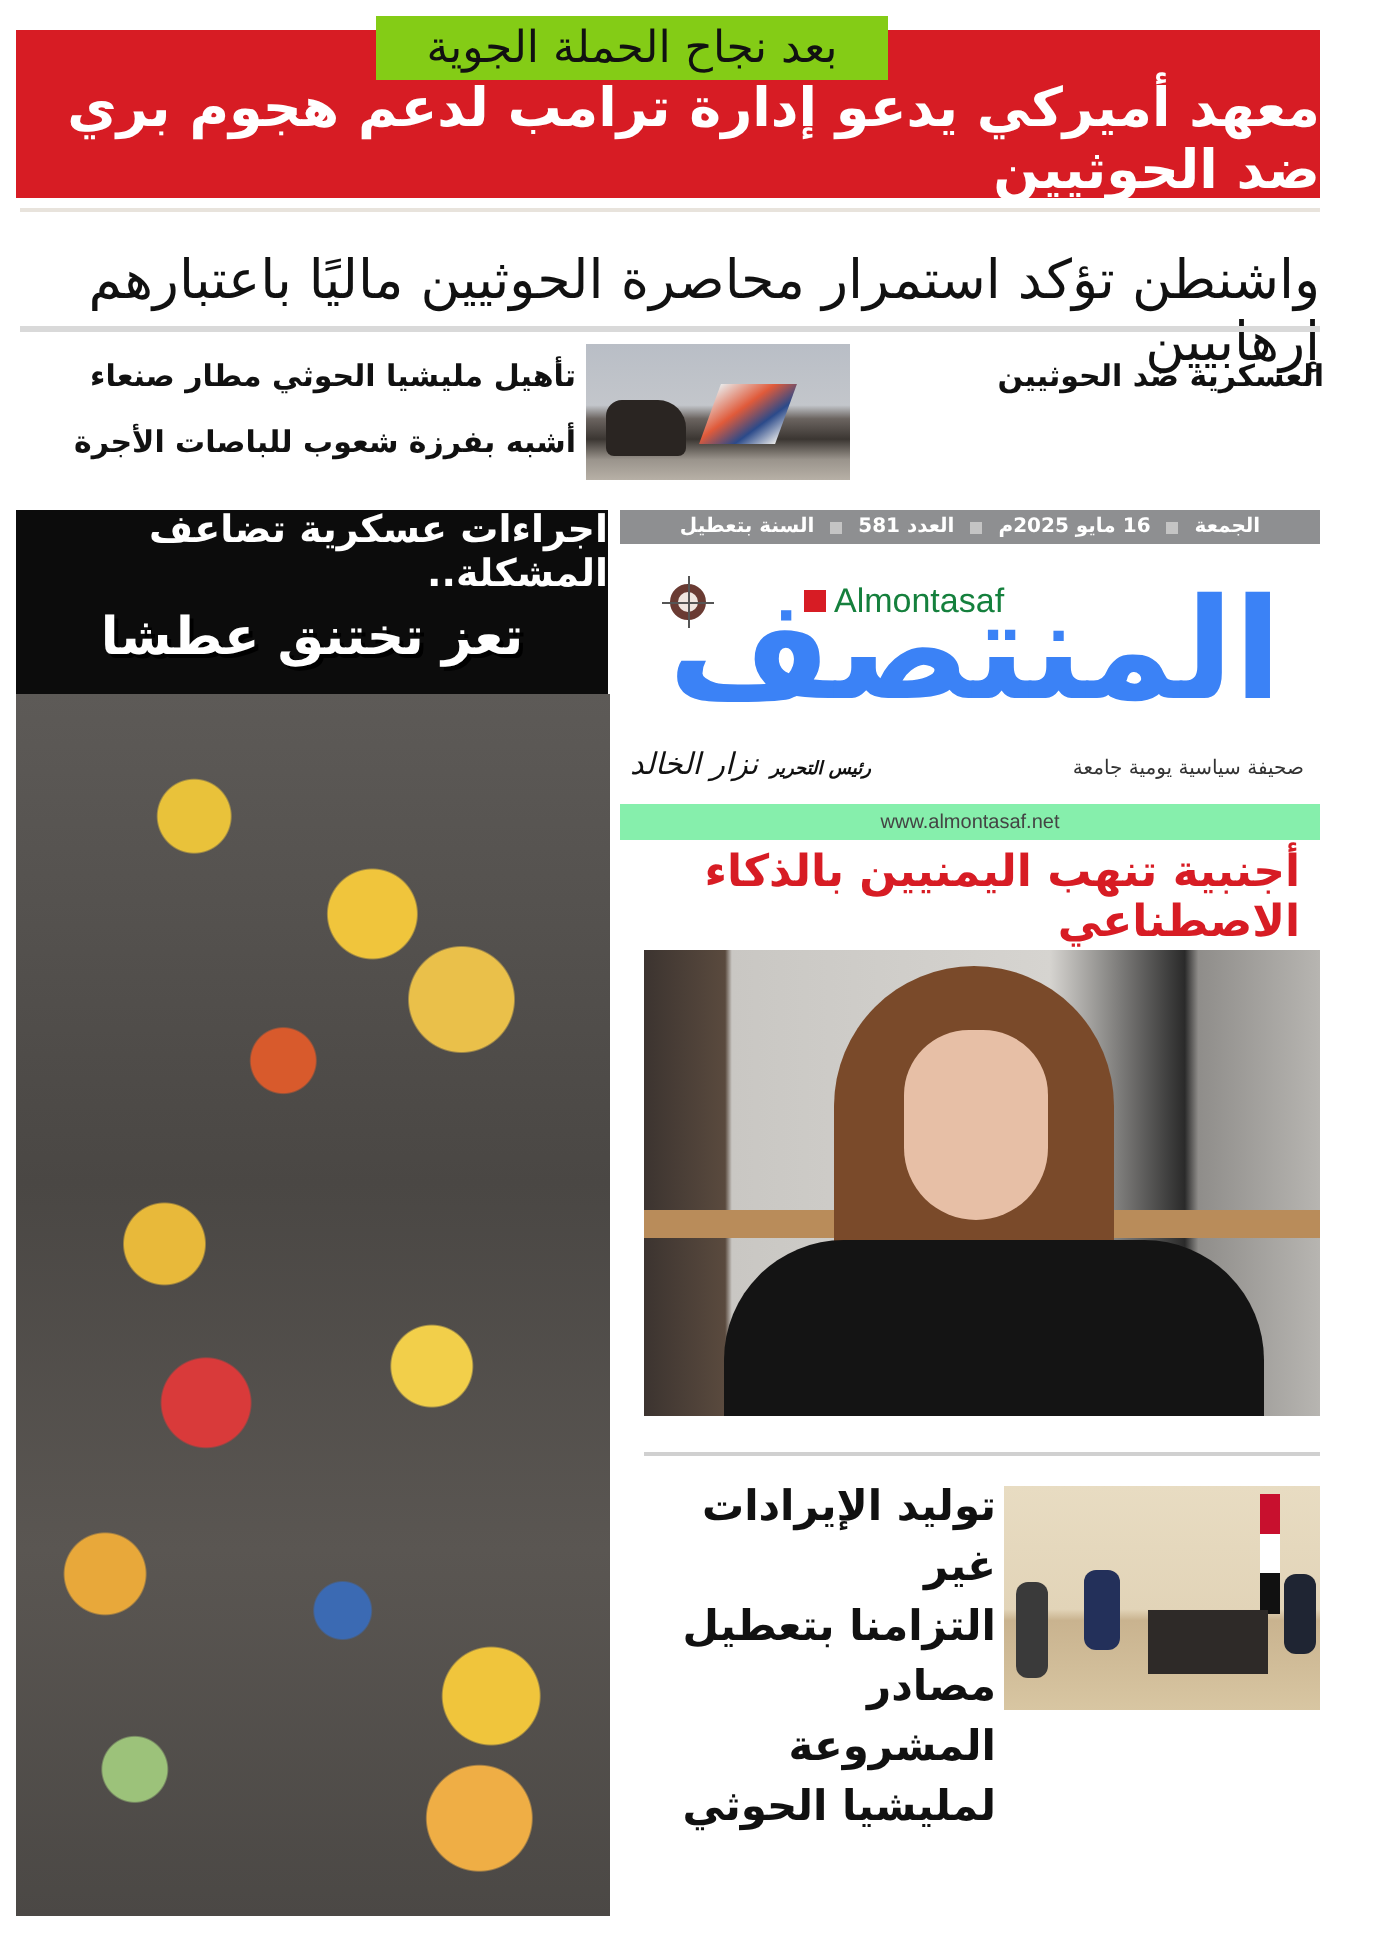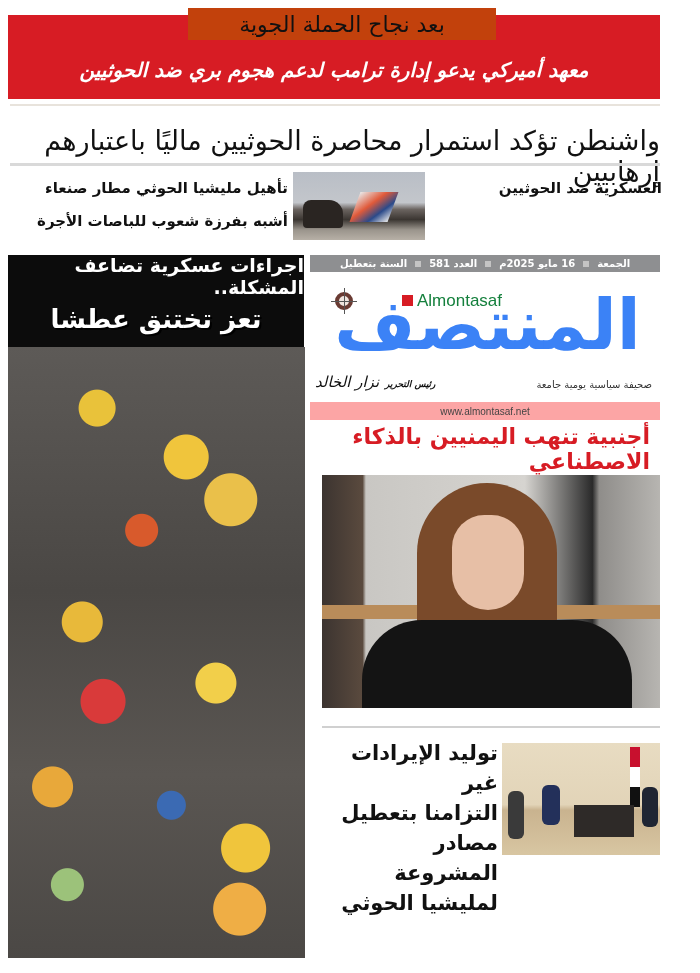--- a/index.html
+++ b/index.html
@@ -1,25 +1,25 @@
 <!DOCTYPE html>
 <html><head>
 <meta charset="utf-8">
 <style>
   * { box-sizing: border-box; margin: 0; padding: 0; }
   html, body { width: 700px; height: 973px; background: #ffffff; overflow: hidden; }
   body { position: relative; font-family: "DejaVu Sans", sans-serif; direction: rtl; }
   .abs { position: absolute; }
 
   
-  #kicker-tab { left: 188px; top: 8px; width: 308px; height: 32px; background: #c2410c; z-index: 2;
+  #kicker-tab { left: 188px; top: 8px; width: 256px; height: 32px; background: #84cc16; z-index: 2;
     display: flex; align-items: center; justify-content: center; font-size: 22px; color: #111; font-weight: normal; }
   #red-box { left: 8px; top: 15px; width: 652px; height: 84px; background: #d71c24; }
   #red-headline { left: 8px; top: 42px; width: 652px; height: 56px; display: flex; align-items: center; justify-content: center;
-    color: #fff; font-size: 20px; font-weight: bold; font-style: italic; }
+    color: #fff; font-size: 27px; font-weight: bold; }
 
   #line1 { left: 10px; top: 104px; width: 650px; height: 2px; background: #e8e3dc; }
   #main-headline { left: 8px; top: 108px; width: 652px; height: 48px; display: flex; align-items: center; justify-content: center;
     font-size: 27px; font-weight: normal; color: #111; margin-top: 24px; }
   #line2 { left: 10px; top: 163px; width: 650px; height: 3px; background: #d9d9d9; }
 
   
   .story2 { font-size: 15px; font-weight: bold; color: #111; line-height: 33px; text-align: right; }
   #story-left { left: 8px; top: 172px; width: 280px; }
   #story-right { left: 430px; top: 172px; width: 232px; }
@@ -66,21 +66,21 @@
     direction: ltr; letter-spacing: -2px; line-height: 70px; }
   #logo-latin { position: absolute; left: 92px; top: 19px; font-size: 17px; color: #15803d; direction: ltr; font-family: "Liberation Sans", sans-serif; }
   #logo-latin .redsq { display: inline-block; width: 11px; height: 11px; background: #d71c24; margin-right: 4px; }
   #target-icon { position: absolute; left: 25px; top: 20px; width: 18px; height: 18px; border-radius: 50%;
     border: 4px solid #6a3b33; background: #f0e6e0; }
   #target-icon::before { content: ""; position: absolute; left: -8px; top: 5px; width: 26px; height: 1px; background: #555; }
   #target-icon::after { content: ""; position: absolute; left: 5px; top: -8px; width: 1px; height: 26px; background: #555; }
   #tagline { position: absolute; right: 8px; top: 107px; font-size: 10px; color: #333; }
   #editor { position: absolute; left: 5px; top: 101px; font-size: 15px; color: #111; font-style: italic; display: flex; gap: 6px; align-items: baseline; }
   #editor-label { font-size: 9px; font-weight: bold; font-style: italic; }
-  #url-strip { position: absolute; left: 0; top: 130px; width: 350px; height: 18px; background: #fca5a5;
+  #url-strip { position: absolute; left: 0; top: 130px; width: 350px; height: 18px; background: #86efac;
     display: flex; align-items: center; justify-content: center; font-size: 10px; color: #444; direction: ltr; font-family: "Liberation Sans", sans-serif; }
 
   #ai-headline { left: 306px; top: 428px; width: 344px; height: 42px; display: flex; align-items: center; justify-content: center;
     color: #d71c24; font-size: 22px; font-weight: bold; }
 
   #woman-photo { left: 322px; top: 475px; width: 338px; height: 233px;
     background: linear-gradient(90deg, #3c3430 0%, #5a4a3e 12%, #c9c7c3 13%, #d6d4d0 60%, #2a2a2a 80%, #8f8d8a 82%, #b7b5b1 100%); }
   #woman-photo .desk { position: absolute; left: 0; top: 130px; width: 338px; height: 14px; background: #b98c5a; }
   #woman-photo .hair { position: absolute; left: 95px; top: 8px; width: 140px; height: 225px; background: #7a4a2a; border-radius: 70px 70px 10px 10px; }
   #woman-photo .face { position: absolute; left: 130px; top: 40px; width: 72px; height: 95px; background: #e7bfa6; border-radius: 36px 36px 40px 40px; }

